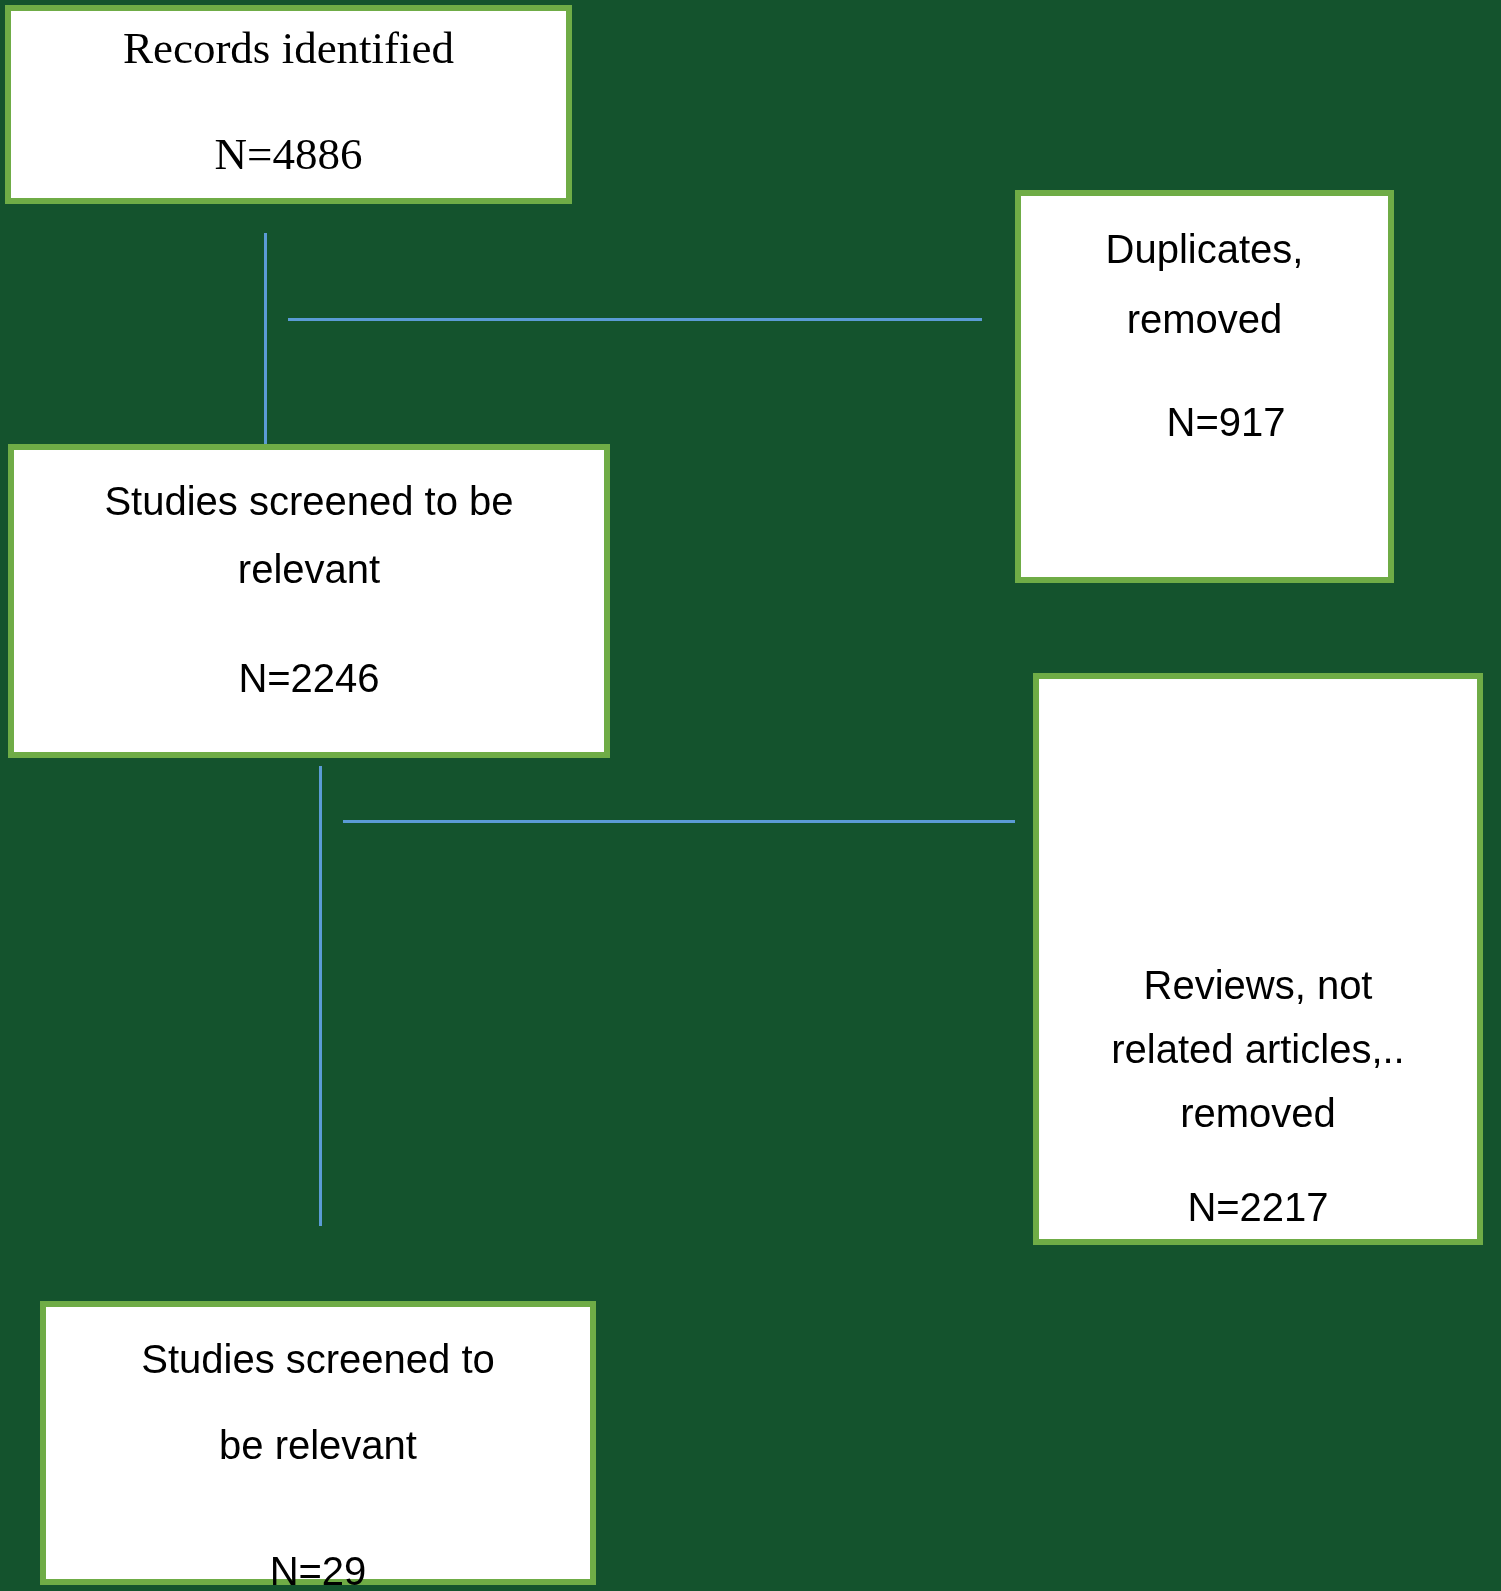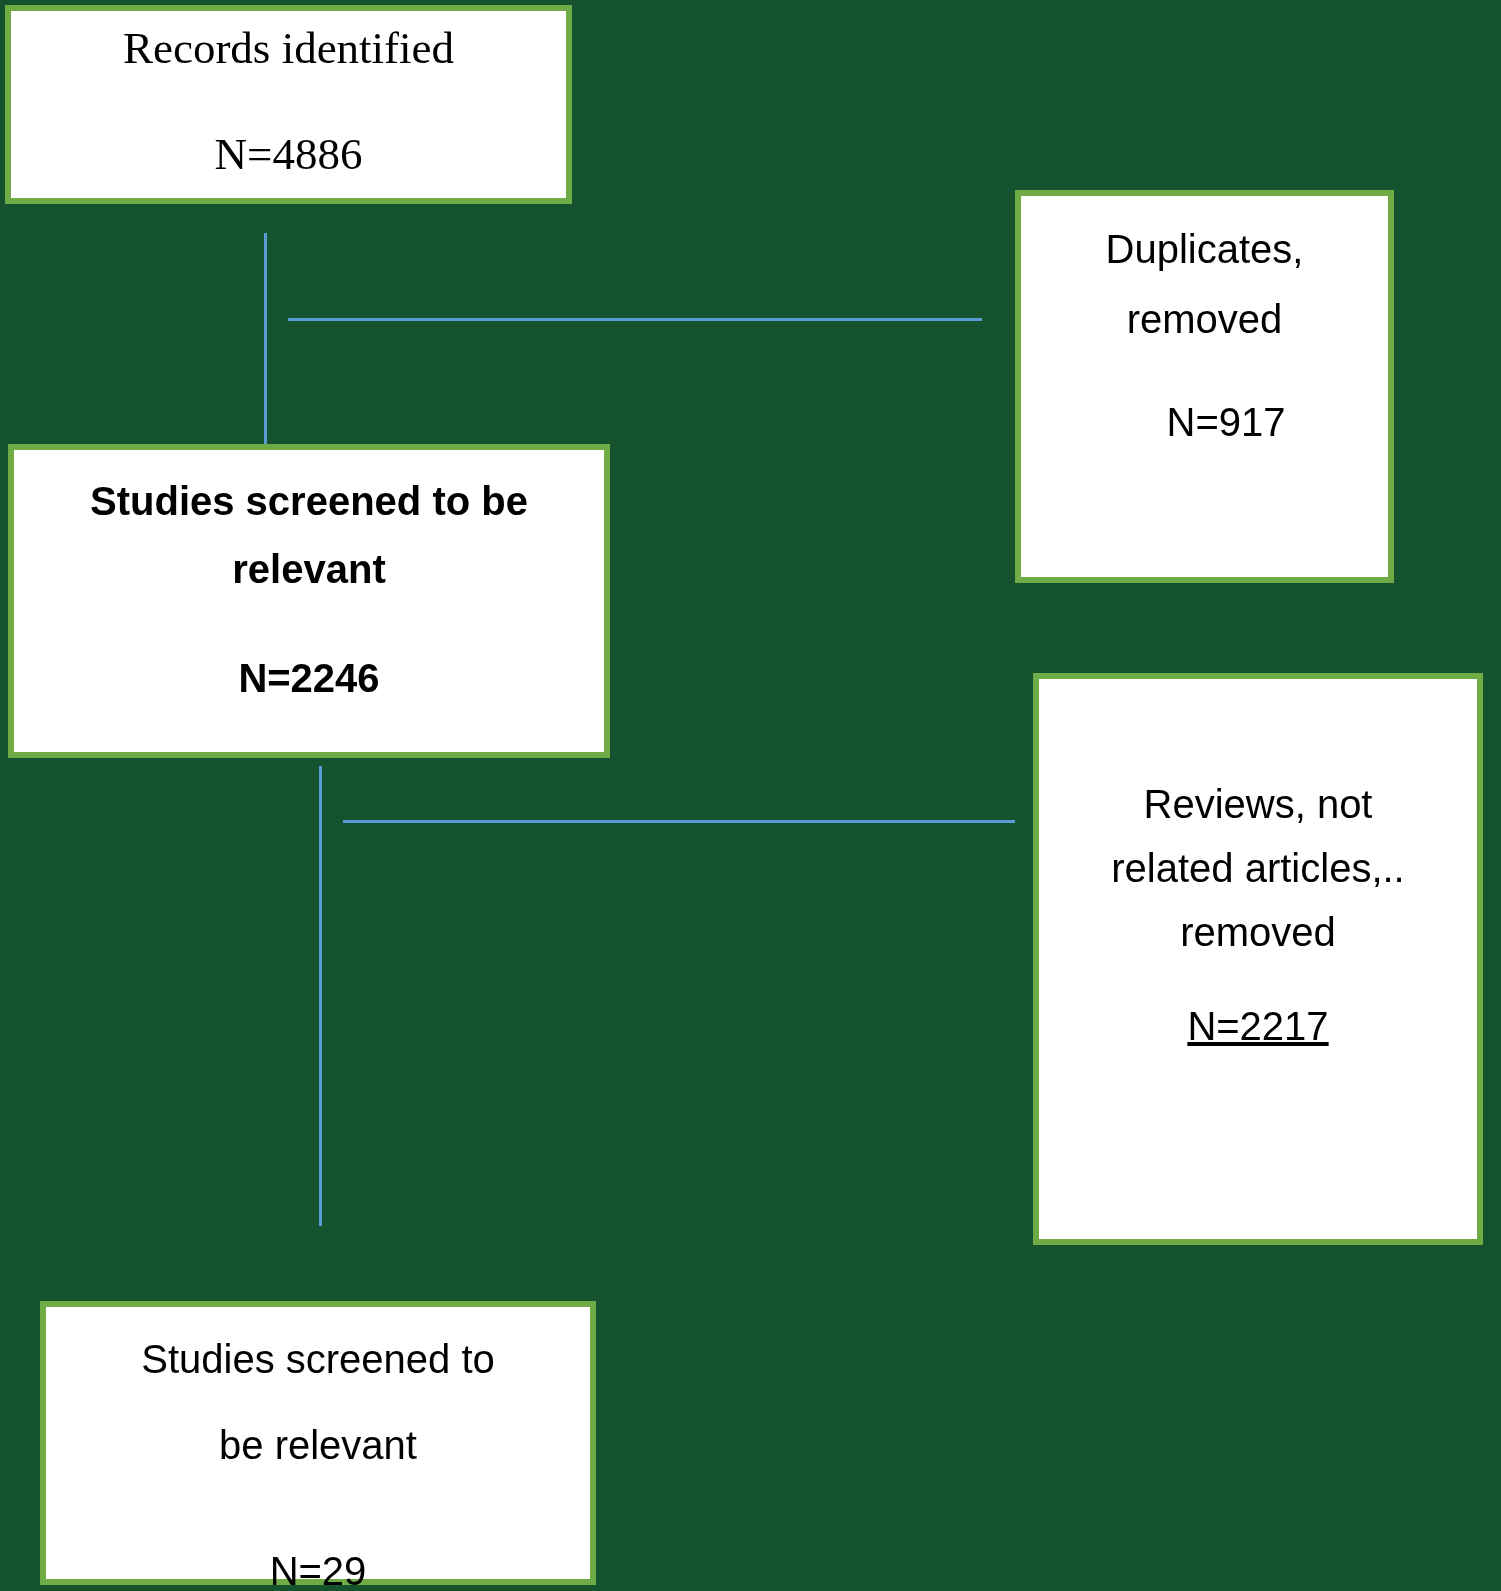--- a/index.html
+++ b/index.html
@@ -46,31 +46,32 @@
   }
   #box-duplicates .line { line-height: 70px; }
   #box-duplicates .count { margin-top: 33px; margin-left: 43px; }
 
   
   #box-screened {
     left: 8px; top: 444px; width: 602px; height: 314px;
     font-size: 40px;
     padding-top: 17px;
   }
-  #box-screened .line { line-height: 68px; font-weight: bold; }
+  #box-screened .line { line-height: 68px; }
   #box-screened .count { margin-top: 41px; }
 
   
   #box-reviews {
     left: 1033px; top: 673px; width: 450px; height: 572px;
     font-size: 40px;
     padding-top: 93px;
+    justify-content: flex-end;
   }
   #box-reviews .line { line-height: 64px; }
-  #box-reviews .count { margin-top: 30px; text-decoration: underline; }
+  #box-reviews .count { margin-top: 30px; }
 
   
   #box-relevant {
     left: 40px; top: 1301px; width: 556px; height: 284px;
     font-size: 40px;
     padding-top: 19px;
   }
   #box-relevant .line { line-height: 66px; }
   #box-relevant .count { margin-top: 40px; }
 

